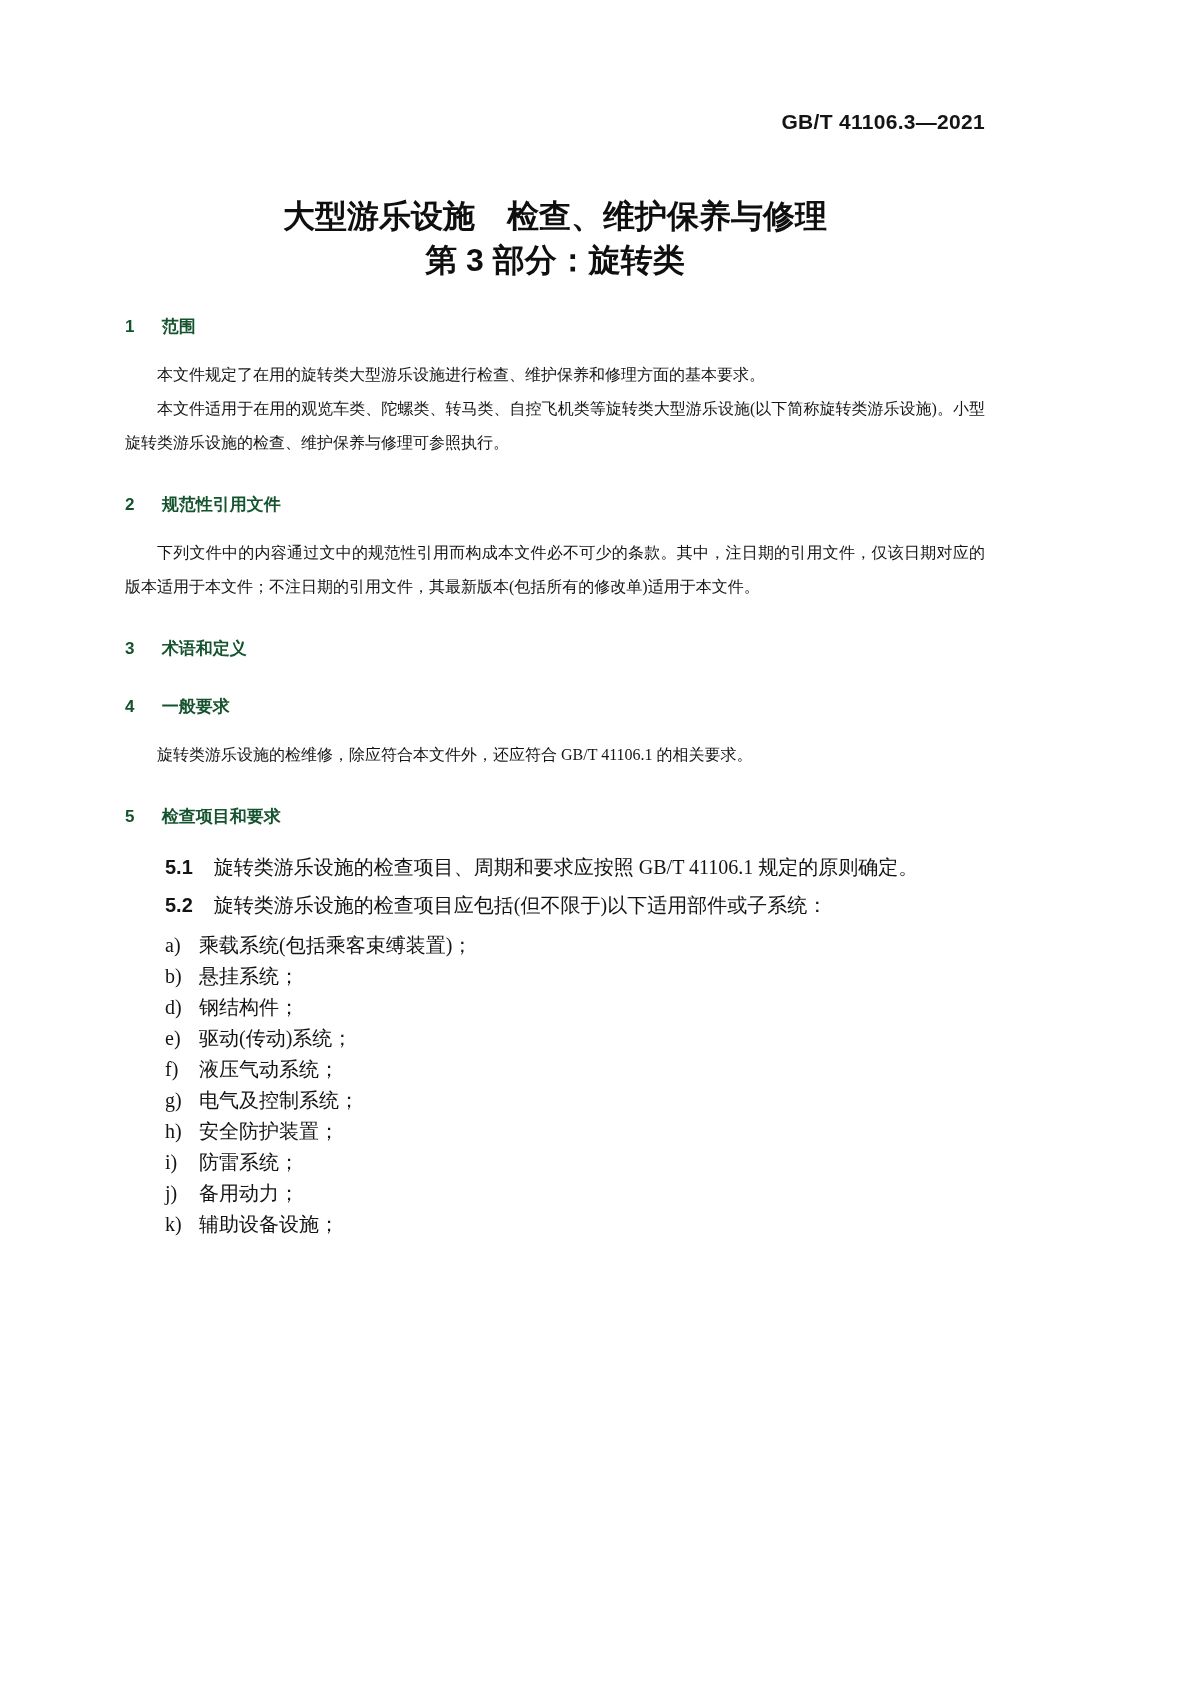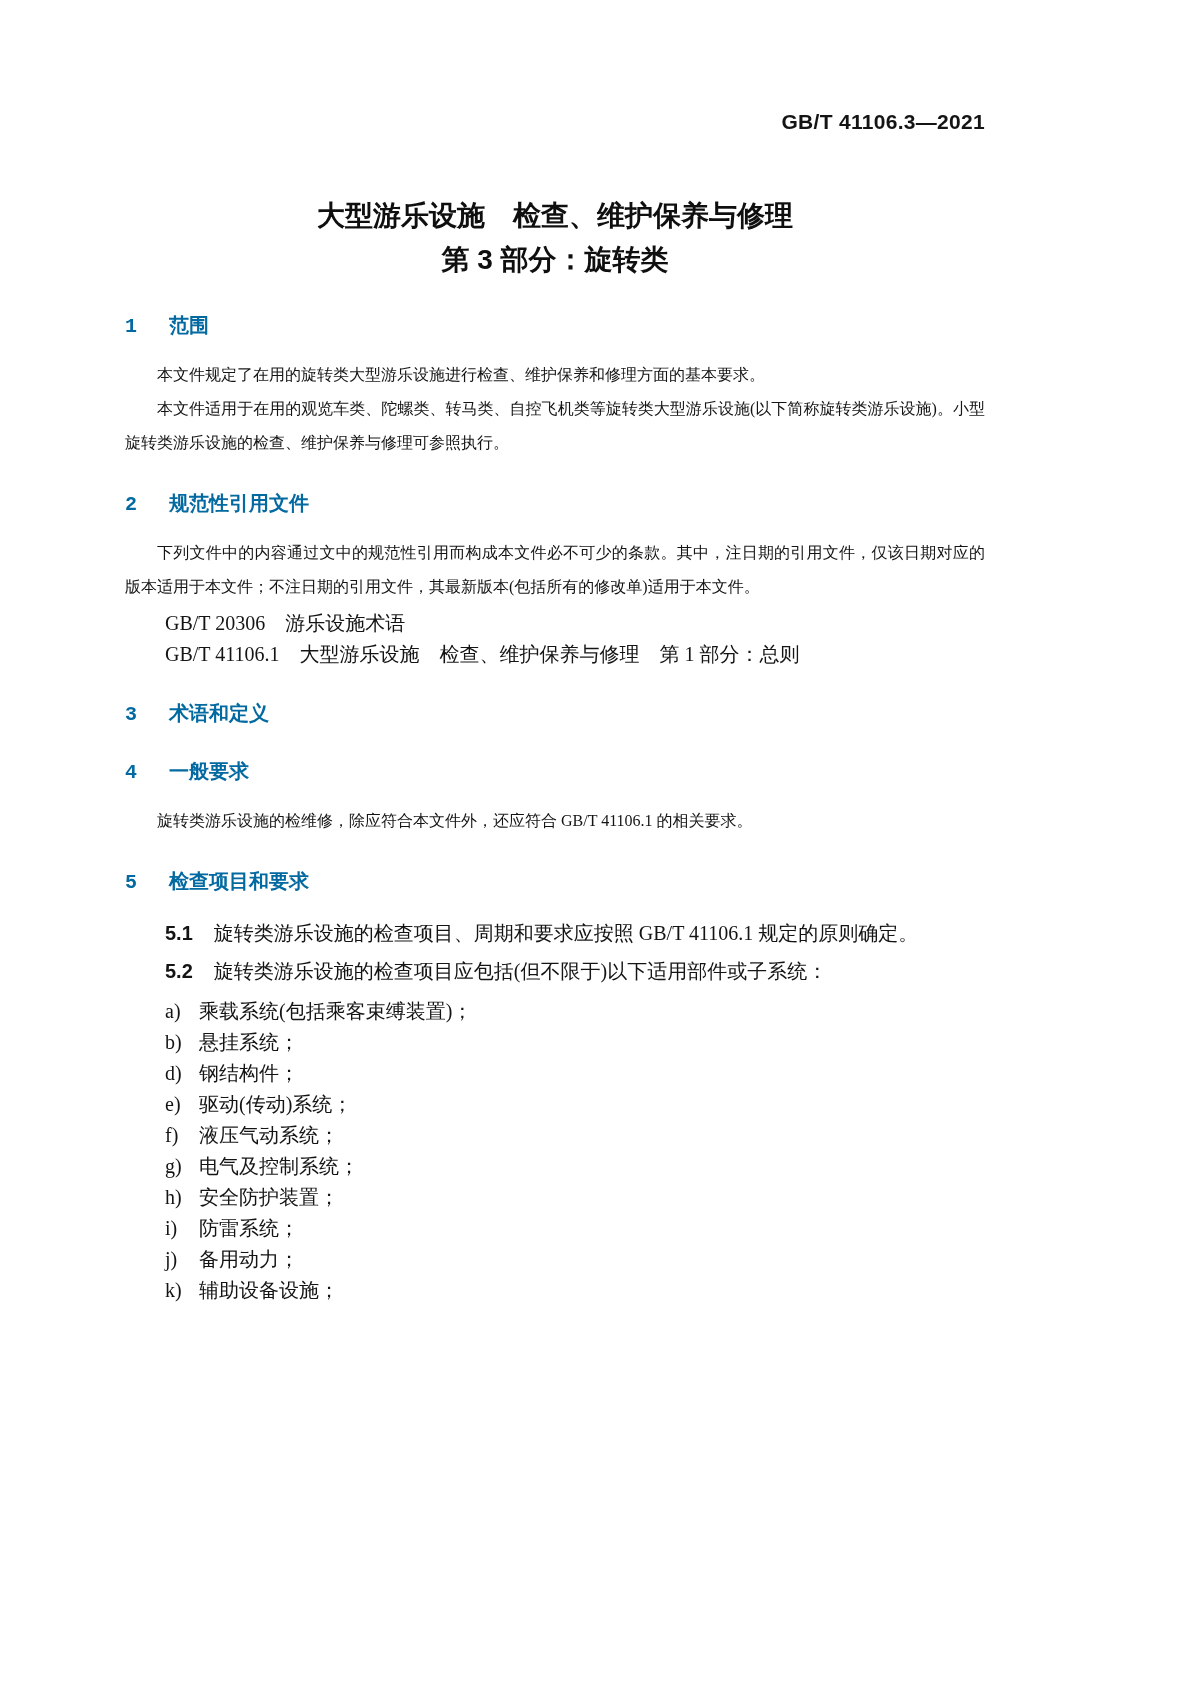--- a/index.html
+++ b/index.html
@@ -28,33 +28,33 @@
     font-weight: 700;
     font-size: 21px;
     line-height: 24px;
     letter-spacing: 0.3px;
   }
   .doc-title {
     margin-top: 60px;
     text-align: center;
     font-family: "Liberation Sans", "DejaVu Sans", sans-serif;
     font-weight: 700;
-    font-size: 28px;
+    font-size: 32px;
     line-height: 44px;
     color: #0f0f0f;
   }
   .doc-title .title-line { display: block; }
   .section-heading {
     margin-top: 32px;
     margin-bottom: 18px;
-    font-family: Liberation Mono, monospace;
+    font-family: Liberation Sans, sans-serif;
     font-weight: 700;
-    font-size: 20px;
+    font-size: 17px;
     line-height: 26px;
-    color: #0369a1;
+    color: #14532d;
   }
   .section-heading .sec-num {
     display: inline-block;
     min-width: 14px;
     margin-right: 18px;
   }
   .para {
     text-indent: 2em;
     text-align: justify;
     line-height: 34px;
@@ -116,24 +116,20 @@
       <p class="para">本文件规定了在用的旋转类大型游乐设施进行检查、维护保养和修理方面的基本要求。</p>
       <p class="para">本文件适用于在用的观览车类、陀螺类、转马类、自控飞机类等旋转类大型游乐设施(以下简称旋转类游乐设施)。小型旋转类游乐设施的检查、维护保养与修理可参照执行。</p>
     </div>
 
     <div class="section">
       <h2 class="section-heading">
         <span class="sec-num">2</span>
         <span class="sec-title">规范性引用文件</span>
       </h2>
       <p class="para">下列文件中的内容通过文中的规范性引用而构成本文件必不可少的条款。其中，注日期的引用文件，仅该日期对应的版本适用于本文件；不注日期的引用文件，其最新版本(包括所有的修改单)适用于本文件。</p>
-      <div class="ref-group">
-        <p class="reference">GB/T 20306　游乐设施术语</p>
-        <p class="reference">GB/T 41106.1　大型游乐设施　检查、维护保养与修理　第 1 部分：总则</p>
-      </div>
     </div>
 
     <div class="section">
       <h2 class="section-heading">
         <span class="sec-num">3</span>
         <span class="sec-title">术语和定义</span>
       </h2>
     </div>
 
     <div class="section">

